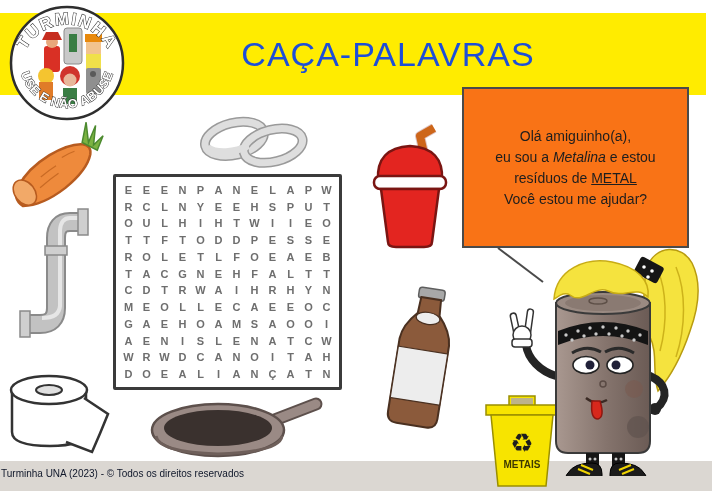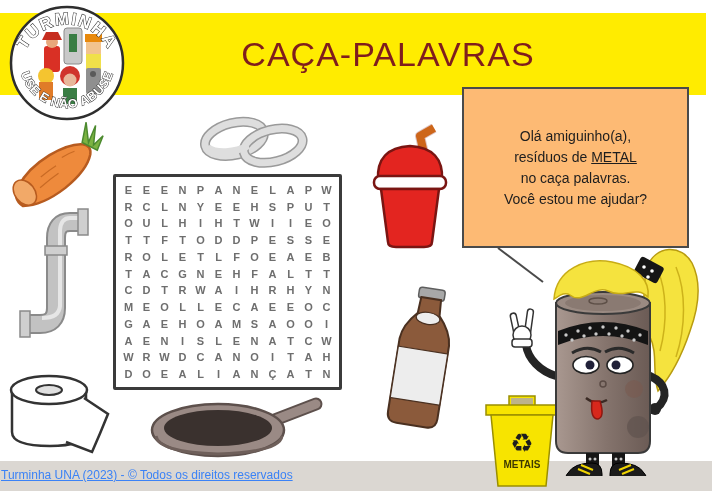--- a/index.html
+++ b/index.html
@@ -5,47 +5,47 @@
   html,body{margin:0;padding:0;}
   body{
     width:712px;height:491px;position:relative;overflow:hidden;
     background:#ffffff;font-family:"Liberation Sans",sans-serif;
   }
   .banner{
     position:absolute;left:0;top:13px;width:706px;height:82px;
     background:#FFEC00;z-index:1;display:flex;align-items:center;justify-content:center;
   }
   .banner .title{
-    padding-left:70px;font-size:34px;letter-spacing:1px;color:#7f1d1d;font-weight:500;
+    padding-left:70px;font-size:34px;letter-spacing:1px;color:#1d4ed8;font-weight:500;
   }
   .logo{position:absolute;left:8px;top:4px;z-index:3;}
   .word-grid{
     position:absolute;left:113px;top:174px;width:217px;height:206px;
     border:3px solid #3B3B3B;border-radius:2px;background:#fff;z-index:2;
     display:flex;flex-direction:column;justify-content:space-evenly;padding:2px 3px;
   }
   .ws-row{display:flex;justify-content:space-evenly;}
   .ws-cell{
     width:17px;text-align:center;font-size:11px;font-weight:600;color:#6E6E6E;
     font-family:"Liberation Sans",sans-serif;
   }
   .bubble{
-    position:absolute;left:462px;top:87px;width:227px;height:161px;background:#fdba74;
+    position:absolute;left:462px;top:87px;width:227px;height:161px;background:#f97316;
     border:2px solid #4A4A4A;z-index:4;box-sizing:border-box;
     display:flex;flex-direction:column;justify-content:center;text-align:center;
     font-size:14px;line-height:21px;color:#1E1E1E;
   }
   .bubble .it{font-style:italic;}
   .bubble .bu{font-weight:normal;text-decoration:underline;}
   .bubble-tail{position:absolute;left:488px;top:246px;z-index:4;}
   .floor{
     position:absolute;left:0;top:461px;width:712px;height:30px;background:#DBD7D2;z-index:0;
   }
   .footer-text{
-    position:absolute;left:1px;top:468px;font-size:12px;color:#3b82f6;z-index:5;text-decoration:underline;
+    position:absolute;left:1px;top:468px;font-size:10px;color:#0f172a;z-index:5;
   }
   .illu{position:absolute;z-index:2;}
   .char{z-index:3;}
 </style>
 </head>
 <body>
 
 <div class="floor"></div>
 
 <div class="banner">
@@ -252,22 +252,22 @@
       <span class="ws-cell">N</span>
       <span class="ws-cell">Ç</span>
       <span class="ws-cell">A</span>
       <span class="ws-cell">T</span>
       <span class="ws-cell">N</span>
     </div>
   </div>
 
 <div class="bubble">
   <div>Olá amiguinho(a),</div>
+  <div><span>eu sou a </span><span class="it">Metalina</span><span> e estou</span></div>
   <div><span>resíduos de </span><span class="bu">METAL</span></div>
-  <div>no caça palavras.</div>
   <div>Você estou me ajudar?</div>
 </div>
 <svg class="bubble-tail" width="62" height="42">
   <line x1="10" y1="2" x2="55" y2="36" stroke="#4A4A4A" stroke-width="2"></line>
 </svg>
 
 <svg class="illu" style="left:0px;top:122px;" width="112" height="100" viewBox="0 0 112 100">
   <g transform="rotate(-18 56 50)">
     <path d="M14,72 Q6,62 16,52 Q30,38 55,32 Q78,27 90,32 Q98,36 94,44 Q86,58 60,68 Q32,78 14,72 Z" fill="#EE8A3C" stroke="#B75B1F" stroke-width="2.5"></path>
     <ellipse cx="20" cy="60" rx="10" ry="14" transform="rotate(-20 20 60)" fill="#F2A968" stroke="#B75B1F" stroke-width="1.5"></ellipse>

